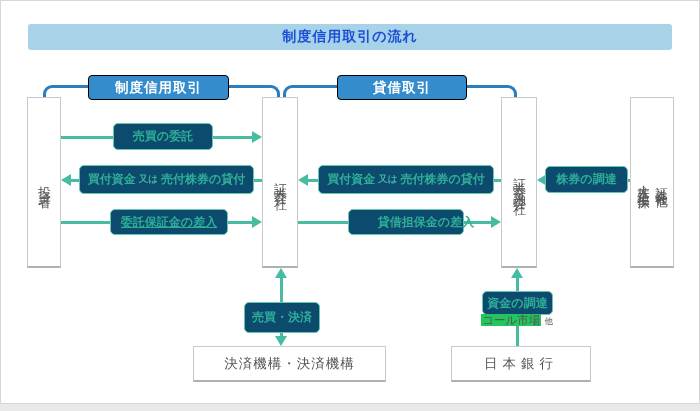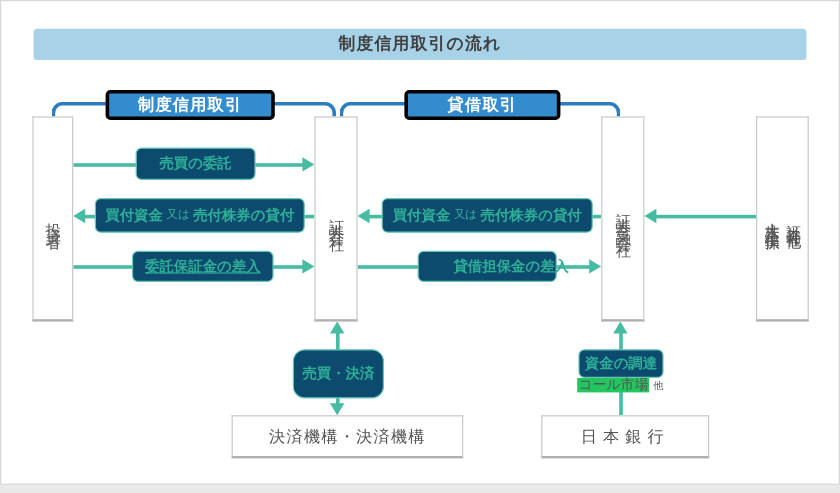--- a/index.html
+++ b/index.html
@@ -4,30 +4,30 @@
 <style>
   * { margin:0; padding:0; box-sizing:border-box; }
   html,body { width:700px; height:411px; }
   body { background:#e9e9e9; font-family:"Liberation Sans", sans-serif; }
   .stage { position:relative; width:700px; height:411px; overflow:hidden; }
   .card { position:absolute; left:0; top:0; width:700px; height:404px;
           background:#ffffff; border:1px solid #d6d6d6; }
 
   .title-bar { position:absolute; left:28px; top:24px; width:644px; height:26px;
     background:#a7d2e8; border-radius:3px; display:flex; align-items:center; justify-content:center;
-    font-size:14px; font-weight:bold; color:#404040; letter-spacing:1px; }
+    font-size:14px; font-weight:bold; color:#1d4ed8; letter-spacing:1px; }
 
   .bracket { position:absolute; top:85px; height:14px;
     border-top:3px solid #2b7dbd; border-left:3px solid #2b7dbd; border-right:3px solid #2b7dbd;
     border-radius:9px 9px 0 0; }
   .bracket.b-left  { left:43px;  width:237px; }
   .bracket.b-right { left:283px; width:234px; }
 
   .blue-label { position:absolute; top:75px; height:25px; background:#348ccd;
-    border:3px solid #000000; border-radius:4px; display:flex; align-items:center; justify-content:center;
+    border:1px solid #000000; border-radius:4px; display:flex; align-items:center; justify-content:center;
     color:#ffffff; font-weight:bold; font-size:13.5px; letter-spacing:1px; z-index:5; }
   .blue-label.l1 { left:88px;  width:141px; }
   .blue-label.l2 { left:337px; width:130px; }
 
   .vbox { position:absolute; top:97px; height:171px; background:#ffffff;
     border:1px solid #c9c9c9; border-bottom:2px solid #b0b0b0;
     display:flex; align-items:center; justify-content:center; z-index:4;
     color:#555; font-size:13px; }
   .vtext { writing-mode:vertical-rl; text-orientation:upright; letter-spacing:5px; }
   .vbox.investor    { left:27px;  width:34px; }
@@ -41,21 +41,21 @@
   .vline { position:absolute; width:3px;  background:#48bba3; z-index:1; }
   .head { position:absolute; width:0; height:0; z-index:2; }
   .head.right { border-top:6px solid transparent; border-bottom:6px solid transparent; border-left:10px solid #48bba3; }
   .head.left  { border-top:6px solid transparent; border-bottom:6px solid transparent; border-right:10px solid #48bba3; }
   .head.up    { border-left:6px solid transparent; border-right:6px solid transparent; border-bottom:10px solid #48bba3; }
   .head.down  { border-left:6px solid transparent; border-right:6px solid transparent; border-top:10px solid #48bba3; }
 
   .flow-label { position:absolute; background:#0c4a6e; border:1.5px solid #67c6b2; border-radius:5px;
     display:flex; align-items:center; justify-content:center; z-index:3;
     color:#2fae97; font-weight:bold; font-size:12px; white-space:nowrap; }
-  .flow-label .small-or { font-size:9.5px; font-weight:normal; padding:0 3px; color:#3fb6a0; }
+  .flow-label .small-or { font-size:9.5px; font-weight:bold; padding:0 3px; color:#3fb6a0; }
 
   .hbox { position:absolute; top:346px; height:36px; background:#ffffff;
     border:1px solid #c9c9c9; border-bottom:2px solid #b0b0b0; z-index:4;
     display:flex; align-items:center; justify-content:center; color:#555; font-size:13.5px; }
   .hbox.exchange { left:193px; width:193px; letter-spacing:1px; }
   .hbox.boj      { left:451px; width:140px; letter-spacing:5px; }
 
   .call-market { position:absolute; left:462px; top:313px; width:110px; text-align:center;
     color:#555; font-size:11.5px; z-index:3; background:transparent; }
   .call-market .cm-main { background:#22c55e; padding:0 1px; }
@@ -113,25 +113,26 @@
       <span class="small-or">又は</span>
       <span>売付株券の貸付</span>
   </div>
 
   <div class="hline" style="left:298px; top:221px; width:194px;"></div>
   <div class="head right" style="left:491px; top:216px;"></div>
   <div class="flow-label" style="left:348px; top:209px; width:116px; height:26px;padding-left:40px;">貸借担保金の差入</div>
 
   <div class="hline" style="left:546px; top:179px; width:84px;"></div>
   <div class="head left" style="left:537px; top:174px;"></div>
+  <div class="flow-label" style="left:545px; top:166px; width:83px; height:27px;">株券の調達</div>
 
   <div class="vline" style="left:280px; top:277px; height:61px;"></div>
   <div class="head up" style="left:275px; top:268px;"></div>
   <div class="head down" style="left:275px; top:336px;"></div>
-  <div class="flow-label" style="left:244px; top:291px; width:76px; height:41px;border-radius:10px;">売買・決済</div>
+  <div class="flow-label" style="left:244px; top:302px; width:76px; height:31px;">売買・決済</div>
 
   <div class="vline" style="left:516px; top:277px; height:69px;"></div>
   <div class="head up" style="left:511px; top:268px;"></div>
   <div class="flow-label" style="left:482px; top:291px; width:71px; height:24px;text-align:center;">資金の調達</div>
   <div class="call-market">
     <span class="cm-main">コール市場</span>
     <span class="cm-other">他</span>
   </div>
 
   <div class="hbox exchange">

